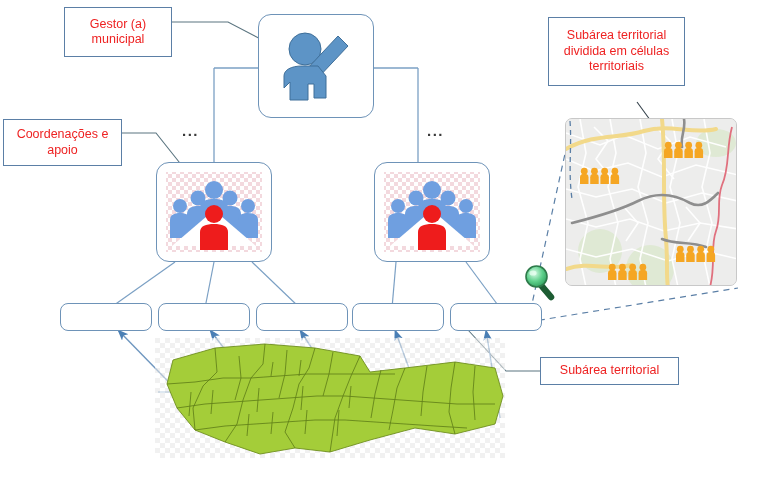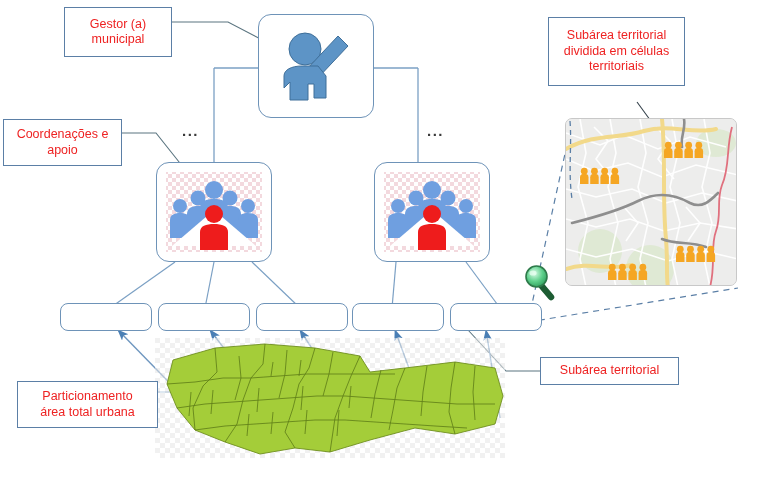--- a/index.html
+++ b/index.html
@@ -424,18 +424,16 @@
   <div class="callout" style="left:64px; top:7px; width:108px; height:50px;">Gestor (a)
 municipal</div>
 
   <div class="callout" style="left:3px; top:119px; width:119px; height:47px;">Coordenações e
 apoio</div>
 
   <div class="callout" style="left:548px; top:17px; width:137px; height:69px;">Subárea territorial
 dividida em células
 territoriais</div>
 
-  <div class="callout" style="left:17px; top:381px; width:141px; height:47px;">Particionamento
-área total urbana</div>
 
   <div class="callout" style="left:540px; top:357px; width:139px; height:28px;">Subárea territorial</div>
 
 </div>
 
 </body></html>

